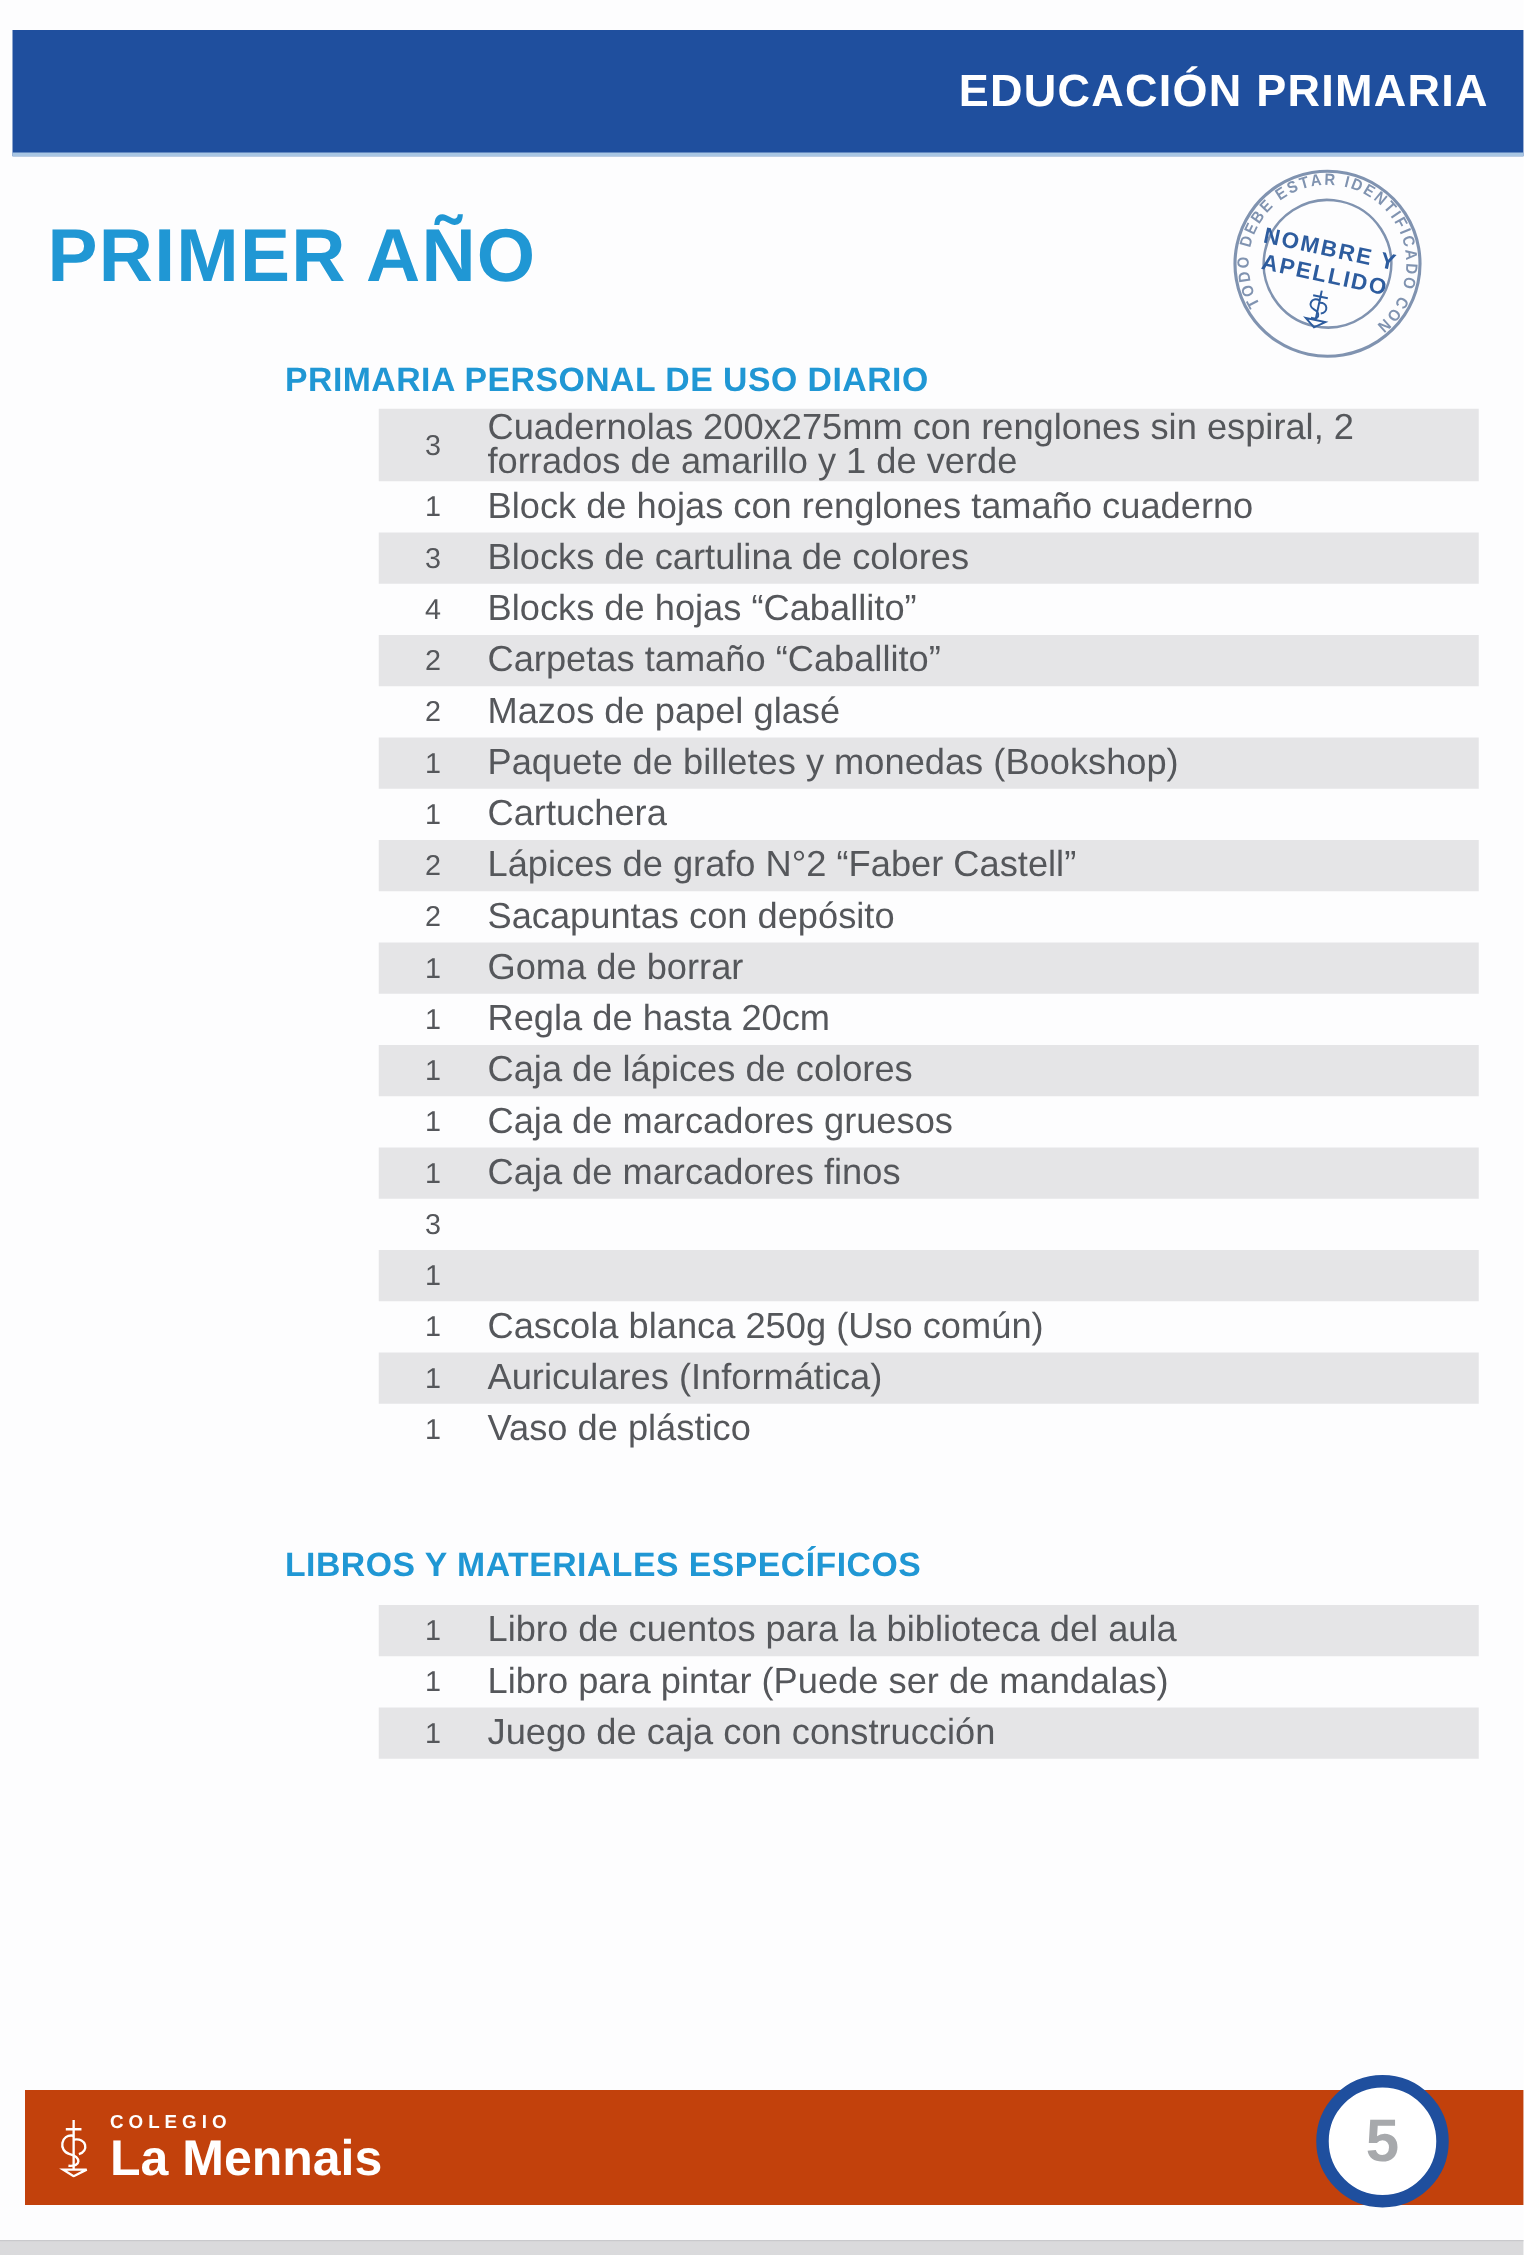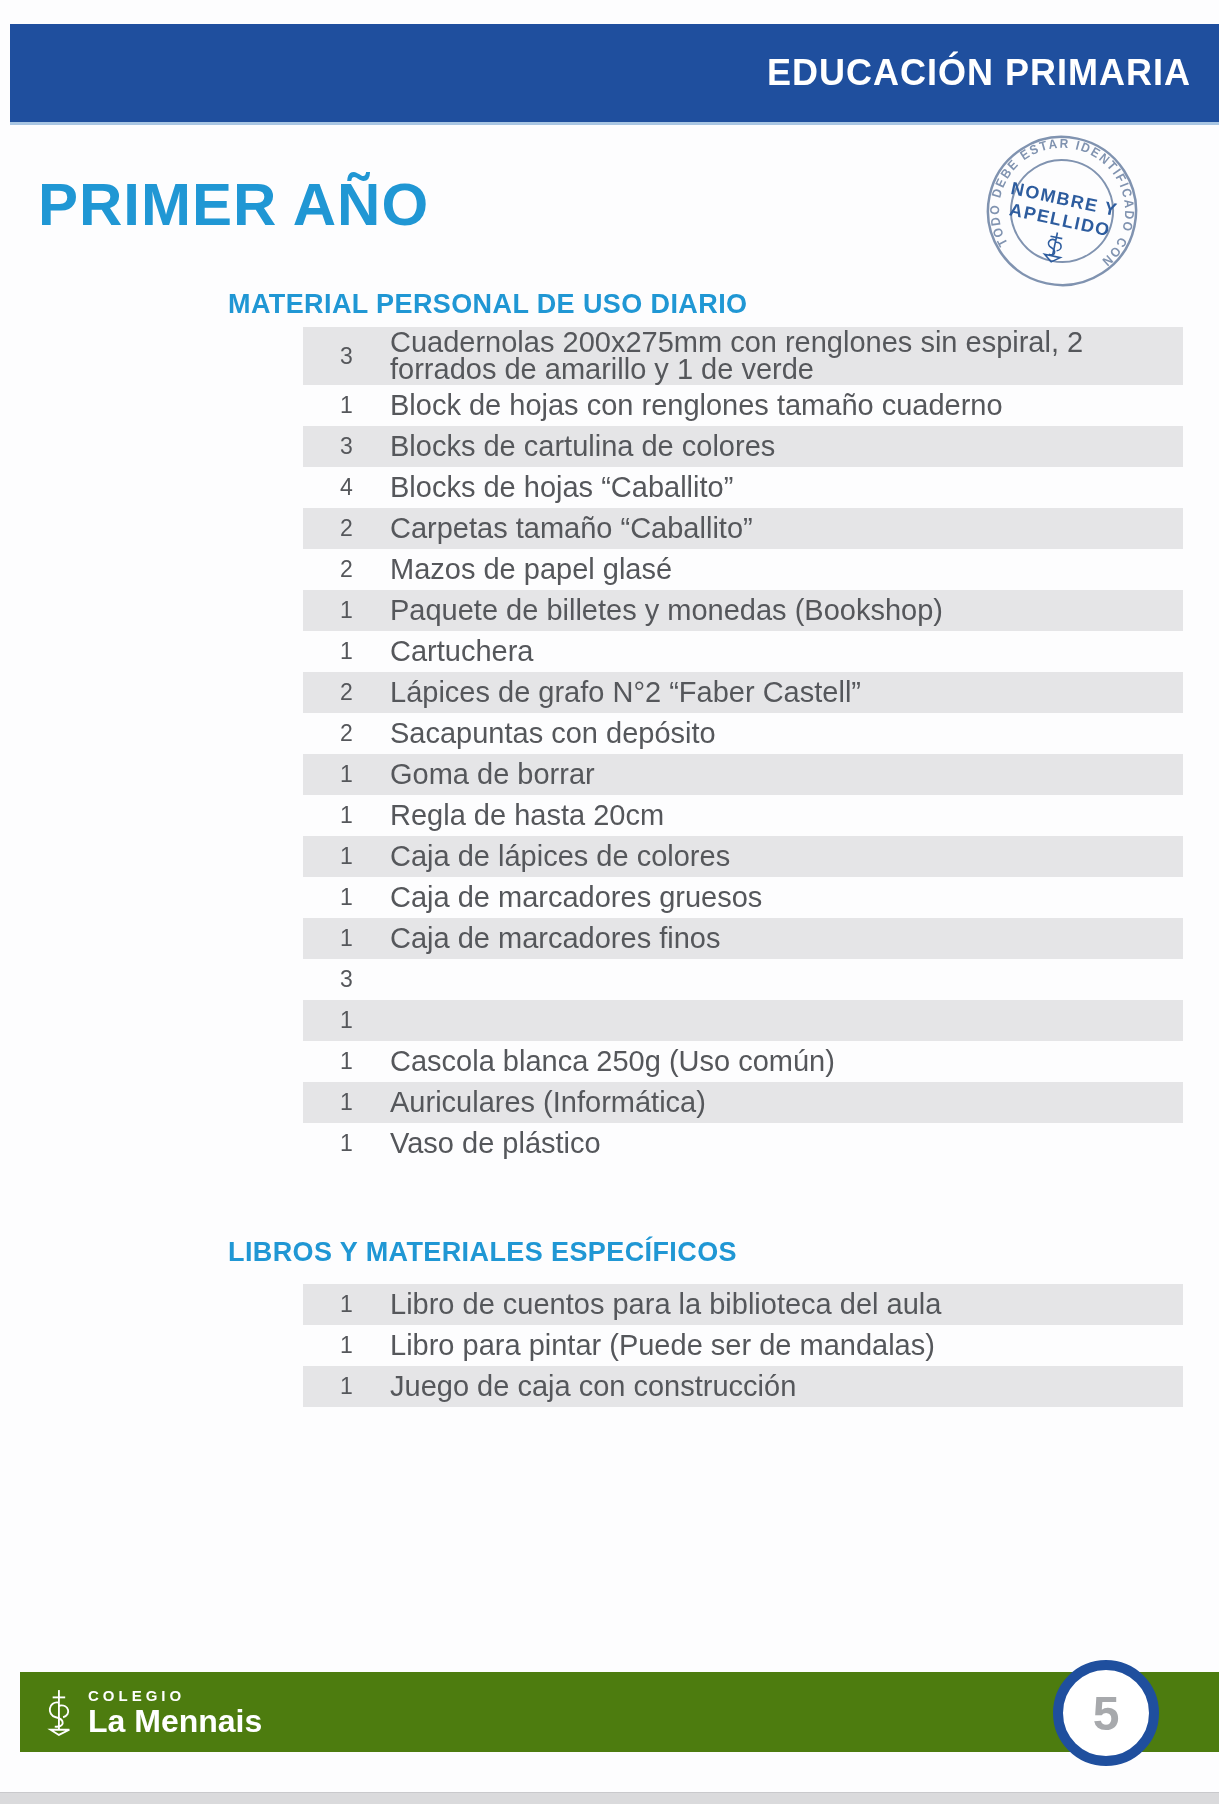--- a/index.html
+++ b/index.html
@@ -40,32 +40,32 @@
   .qty{
     flex:0 0 87px;text-align:center;color:#55575b;font-size:23px;
     line-height:27px;
   }
   .lbl{
     flex:1;color:#55575b;font-size:29px;line-height:27px;
     padding-right:14px;
   }
   
   .footbar{
-    position:absolute;top:1672px;left:20px;right:0;height:80px;
-    background:#4d7c0f;display:flex;align-items:center;
+    position:absolute;top:1672px;left:20px;right:0;height:92px;
+    background:#c2410c;display:flex;align-items:center;
   }
   .footer-logo{display:flex;align-items:center;margin-left:20px;}
   .footer-mono{width:42px;height:48px;margin-right:6px;}
   .footer-text{display:flex;flex-direction:column;line-height:1;}
   .footer-colegio{
     color:#ffffff;font-size:15px;font-weight:bold;letter-spacing:4px;
     margin-bottom:2px;
   }
   .footer-name{
-    color:#ffffff;font-size:32px;font-weight:bold;letter-spacing:0px;
+    color:#ffffff;font-size:40px;font-weight:bold;letter-spacing:0px;
     white-space:nowrap;
   }
   .page-circle{
     position:absolute;left:1053px;top:1660px;width:86px;height:86px;
     background:#ffffff;border:10px solid #1f4f9e;border-radius:50%;
     display:flex;align-items:center;justify-content:center;
   }
   .page-number{color:#a7a9ac;font-size:48px;font-weight:bold;}
   .bottom-strip{
     position:absolute;left:0;right:0;top:1792px;height:12px;
@@ -101,21 +101,21 @@
           <line x1="71" y1="105" x2="83" y2="105"></line>
           <path d="M77 108 C 70 106 68 114 74 116 C 80 118 80 124 73 123"></path>
           <path d="M77 110 C 84 108 86 116 80 118"></path>
           <path d="M69 124 L 85 124 L 77 130 Z"></path>
         </g>
       </g>
     </svg>
   </div>
 
   <div class="section" style="top:288px;">
-    <div class="section-heading">MATERIAL PERSONAL DE USO DIARIO</div>
+    <div class="section-heading">PRIMARIA PERSONAL DE USO DIARIO</div>
     <div class="rows">
         <div class="row shaded">
           <span class="qty">3</span>
           <span class="lbl">Cuadernolas 200x275mm con renglones sin espiral, 2 forrados de amarillo y 1 de verde</span>
         </div>
         <div class="row">
           <span class="qty">1</span>
           <span class="lbl">Block de hojas con renglones tamaño cuaderno</span>
         </div>
         <div class="row shaded">

